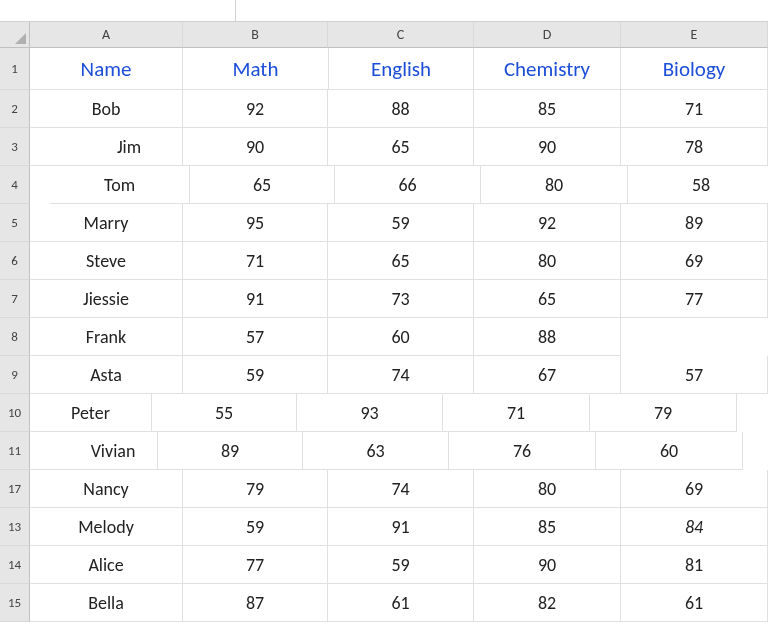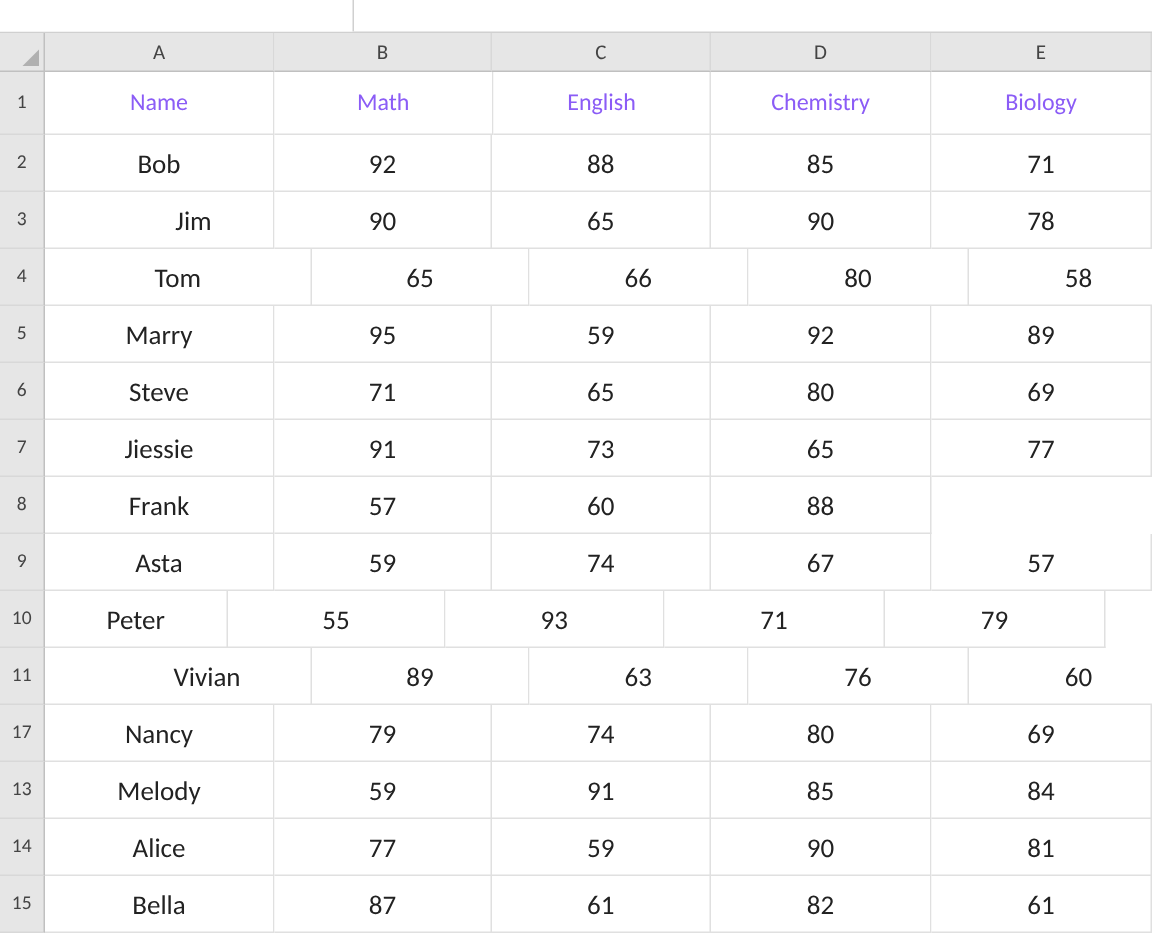--- a/index.html
+++ b/index.html
@@ -87,22 +87,22 @@
       border-right: 1px solid #e0e0e0;
       border-bottom: 1px solid #e0e0e0;
       display: flex;
       align-items: center;
       justify-content: center;
       font-size: 18px;
       color: #222;
       background: #ffffff;
     }
     .cell.header-cell {
-      font-size: 16px;
-      color: #8b5cf6;
+      font-size: 21px;
+      color: #1d4ed8;
       text-align: right;
     }
     .main-cols { display: flex; flex-direction: column; }
   </style>
 </head>
 <body>
 
 <div class="sheet-container">
   <div class="formula-area">
     <div class="name-box"></div>
@@ -152,21 +152,21 @@
             <div class="cell" style="width: 147px; height: 38px;">71</div>
           </div>
           <div class="cell-row">
             <div class="cell" style="width: 153px; height: 38px; padding-left: 46px;">Jim</div>
             <div class="cell" style="width: 145px; height: 38px;">90</div>
             <div class="cell" style="width: 146px; height: 38px;">65</div>
             <div class="cell" style="width: 147px; height: 38px;">90</div>
             <div class="cell" style="width: 147px; height: 38px;">78</div>
           </div>
           <div class="cell-row">
-            <div class="cell" style="width: 178px; height: 38px;">Tom</div>
+            <div class="cell" style="width: 140px; height: 38px; margin-left: 20px;">Tom</div>
             <div class="cell" style="width: 145px; height: 38px;">65</div>
             <div class="cell" style="width: 146px; height: 38px;">66</div>
             <div class="cell" style="width: 147px; height: 38px;">80</div>
             <div class="cell" style="width: 147px; height: 38px;">58</div>
           </div>
           <div class="cell-row">
             <div class="cell" style="width: 153px; height: 38px;">Marry</div>
             <div class="cell" style="width: 145px; height: 38px;">95</div>
             <div class="cell" style="width: 146px; height: 38px;">59</div>
             <div class="cell" style="width: 147px; height: 38px;">92</div>
@@ -200,39 +200,39 @@
             <div class="cell" style="width: 147px; height: 38px;">57</div>
           </div>
           <div class="cell-row">
             <div class="cell" style="width: 122px; height: 38px;">Peter</div>
             <div class="cell" style="width: 145px; height: 38px;">55</div>
             <div class="cell" style="width: 146px; height: 38px;">93</div>
             <div class="cell" style="width: 147px; height: 38px;">71</div>
             <div class="cell" style="width: 147px; height: 38px;">79</div>
           </div>
           <div class="cell-row">
-            <div class="cell" style="width: 178px; height: 38px; padding-left: 39px;">Vivian</div>
+            <div class="cell" style="width: 128px; height: 38px; padding-left: 39px;">Vivian</div>
             <div class="cell" style="width: 145px; height: 38px;">89</div>
             <div class="cell" style="width: 146px; height: 38px;">63</div>
             <div class="cell" style="width: 147px; height: 38px;">76</div>
             <div class="cell" style="width: 147px; height: 38px;">60</div>
           </div>
           <div class="cell-row">
             <div class="cell" style="width: 153px; height: 38px;">Nancy</div>
             <div class="cell" style="width: 145px; height: 38px;">79</div>
             <div class="cell" style="width: 146px; height: 38px;">74</div>
             <div class="cell" style="width: 147px; height: 38px;">80</div>
             <div class="cell" style="width: 147px; height: 38px;">69</div>
           </div>
           <div class="cell-row">
             <div class="cell" style="width: 153px; height: 38px;">Melody</div>
             <div class="cell" style="width: 145px; height: 38px;">59</div>
             <div class="cell" style="width: 146px; height: 38px;">91</div>
             <div class="cell" style="width: 147px; height: 38px;">85</div>
-            <div class="cell" style="width: 147px; height: 38px;">84</div>
+            <div class="cell" style="width: 147px; height: 38px; font-style: italic;">84</div>
           </div>
           <div class="cell-row">
             <div class="cell" style="width: 153px; height: 38px;">Alice</div>
             <div class="cell" style="width: 145px; height: 38px;">77</div>
             <div class="cell" style="width: 146px; height: 38px;">59</div>
             <div class="cell" style="width: 147px; height: 38px;">90</div>
             <div class="cell" style="width: 147px; height: 38px;">81</div>
           </div>
           <div class="cell-row">
             <div class="cell" style="width: 153px; height: 38px;">Bella</div>

